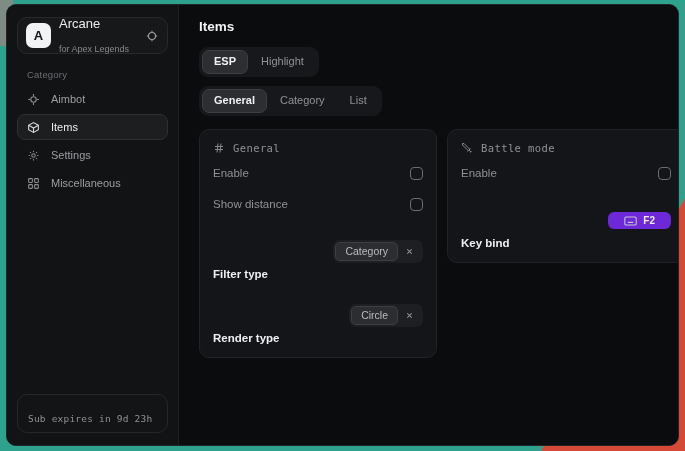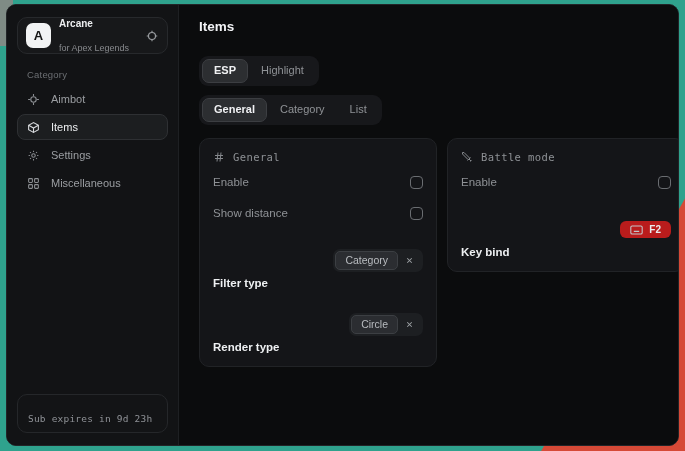--- a/index.html
+++ b/index.html
@@ -30,21 +30,21 @@
   .brand-card {
     display:flex; align-items:center; gap:8px;
     border:1px solid #27292c; background:#17181a; border-radius:10px;
     padding:5px 8px; height:37px;
   }
   .brand-logo {
     width:25px; height:25px; flex:0 0 25px; background:#f2f3f4; border-radius:7px;
     display:flex; align-items:center; justify-content:center;
     color:#141414; font-weight:700; font-size:13px;
   }
-  .brand-name { font-size:10px; font-weight:700; color:#ecedef; line-height:1.2; }
+  .brand-name { font-size:13px; font-weight:400; color:#ecedef; line-height:1.2; }
   .brand-sub { font-size:9px; color:#87898d; line-height:1.2; margin-top:13px; }
   .brand-target { margin-left:auto; color:#9a9da1; display:flex; }
 
   .section-label { font-size:9.5px; color:#6c6f73; margin:15px 0 5px 10px; letter-spacing:.2px; }
 
   .nav { display:flex; flex-direction:column; }
   .nav-item {
     height:26px; margin:1px 0; border-radius:8px; border:1px solid transparent;
     display:flex; align-items:center; gap:11px; padding:0 9px;
     color:#9b9ea2; font-size:11px; cursor:default;
@@ -59,21 +59,21 @@
     font-family:"DejaVu Sans Mono", monospace;
   }
   .sf-line1 { font-size:9.5px; color:#8f9297; letter-spacing:.2px; }
   .sf-line2 { font-size:9.5px; color:#d6d8da; margin-top:4px; }
 
   
   .main { flex:1; background:#0b0c0d; padding:14px 20px; }
   .page-title { font-size:13.5px; font-weight:700; color:#f2f3f5; }
 
   .tabbar {
-    margin-top:22px; display:inline-flex; align-items:center;
+    margin-top:13px; display:inline-flex; align-items:center;
     background:#17181b; border-radius:9px; padding:3px; gap:1px;
   }
   .tab {
     padding:4px 11px; border-radius:7px; border:1px solid transparent;
     font-size:11px; color:#8f9296; cursor:default; line-height:1.25;
   }
   .tab.active { background:#2c2e31; border-color:#3c3e42; color:#f0f1f3; font-weight:700; }
   .tab-row { display:block; }
 
   .panels { margin-top:13px; display:flex; gap:10px; align-items:flex-start; }
@@ -98,22 +98,22 @@
   .select-chip {
     display:flex; align-items:center; background:#1d1f22; border-radius:7px; padding:2px; cursor:default;
   }
   .select-value {
     background:#2b2d31; border:1px solid #3c3f43; border-radius:5px;
     padding:2px 9px; font-size:10.5px; color:#b9bcc0; line-height:1.3;
   }
   .select-x { display:flex; margin:0 7px 0 7px; color:#9ca0a4; }
 
   .keybind-chip {
-    display:flex; align-items:center; gap:6px; background:#b91c1c; border-radius:6px;
-    padding:3px 10px; cursor:default;
+    display:flex; align-items:center; gap:6px; background:#6d28d9; border-radius:6px;
+    padding:3px 16px; cursor:default;
   }
   .keybind-chip .key { font-size:10px; font-weight:600; color:#e9ebed; }
   .keybind-chip .ic { display:flex; color:#c3c6c9; }
 
   svg { display:block; }
 </style>
 </head>
 <body>
 
 <div class="bg-red"></div>

